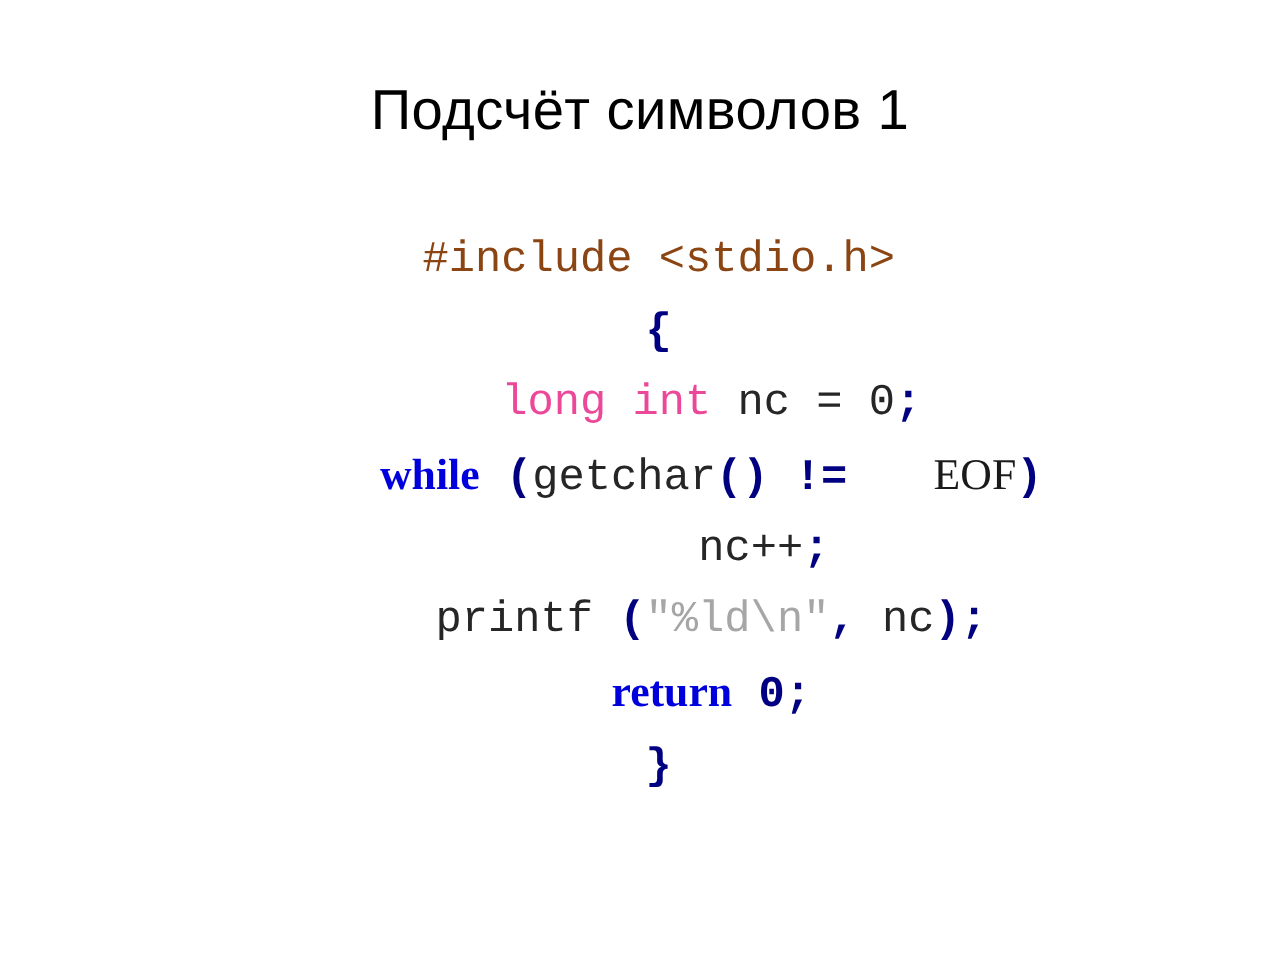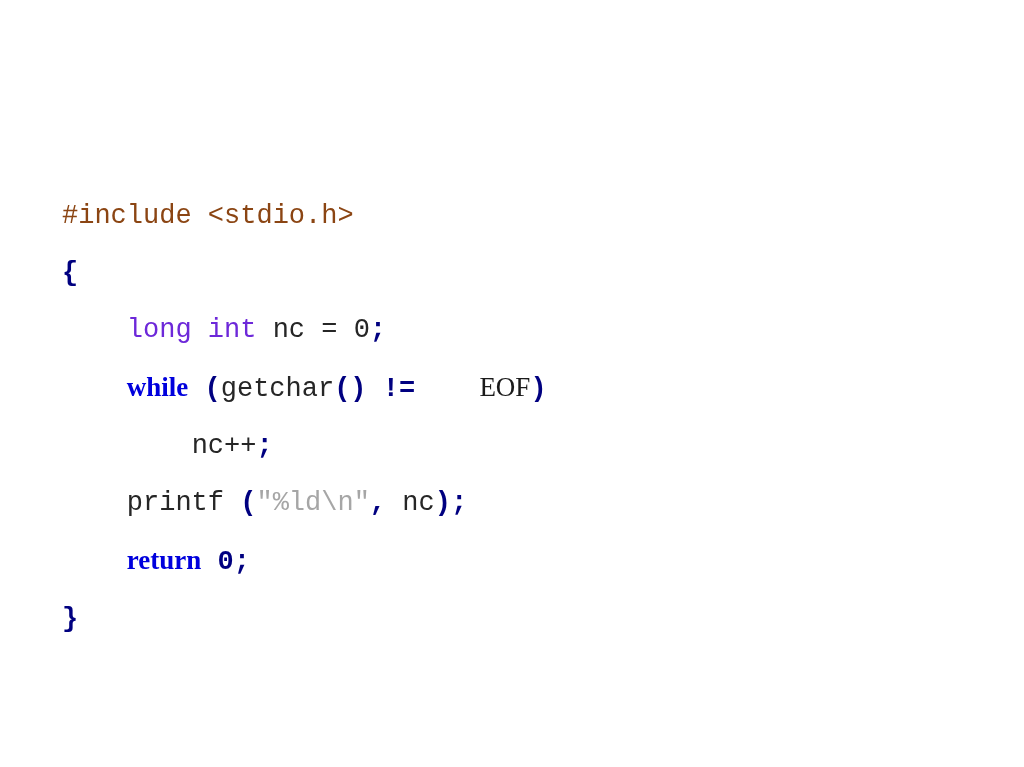--- a/index.html
+++ b/index.html
@@ -28,43 +28,45 @@
     text-align: center;
     font-family: "Liberation Sans", sans-serif;
     font-size: 45px;
     font-weight: 400;
     color: #000000;
     letter-spacing: 0.3px;
     white-space: nowrap;
   }
   .code-block {
     position: absolute;
-    top: 188px;
+    top: 180px;
     left: 62px;
     width: 930px;
     font-family: "Liberation Mono", "DejaVu Sans Mono", monospace;
-    font-size: 27px;
+    font-size: 35px;
     line-height: 57px;
     white-space: pre;
+    text-align: center;
   }
   .code-line {
     white-space: pre;
     min-height: 57px;
   }
   
   .tok-preproc   { color: #8B4513; }
-  .tok-type      { color: #6d28d9; }
+  .tok-type      { color: #ec4899; }
   .tok-keyword   { color: #0000DD; font-weight: bold; font-family: Liberation Serif, serif; }
   .tok-punct     { color: #000080; font-weight: bold; }
   .tok-plain     { color: #262626; font-family: Liberation Mono, monospace; }
   .tok-string    { color: #A6A6A6; }
   .tok-macro     { color: #1a1a1a; font-family: "Liberation Serif", "DejaVu Serif", serif; margin-left: 48px; }
   .tok-numblue   { color: #000080; font-weight: bold; }
 </style>
 </head>
 <body>
 
 <div class="slide">
 
+  <div class="slide-title">Подсчёт символов 1</div>
 
   <div class="code-block" id="code-block"><div class="code-line"><span class="tok-preproc">#include &lt;stdio.h&gt;</span></div><div class="code-line"><span class="tok-punct">{</span></div><div class="code-line"><span>    </span><span class="tok-type">long int</span><span class="tok-plain"> nc = 0</span><span class="tok-punct">;</span></div><div class="code-line"><span>    </span><span class="tok-keyword">while</span><span class="tok-plain"> </span><span class="tok-punct">(</span><span class="tok-plain">getchar</span><span class="tok-punct">()</span><span class="tok-plain"> </span><span class="tok-punct">!=</span><span class="tok-plain"> </span><span class="tok-macro">EOF</span><span class="tok-punct">)</span></div><div class="code-line"><span>        </span><span class="tok-plain">nc++</span><span class="tok-punct">;</span></div><div class="code-line"><span>    </span><span class="tok-plain">printf </span><span class="tok-punct">(</span><span class="tok-string">"%ld\n"</span><span class="tok-punct">,</span><span class="tok-plain"> nc</span><span class="tok-punct">)</span><span class="tok-punct">;</span></div><div class="code-line"><span>    </span><span class="tok-keyword">return</span><span class="tok-plain"> </span><span class="tok-numblue">0</span><span class="tok-punct">;</span></div><div class="code-line"><span class="tok-punct">}</span></div></div>
 
 </div>
 
 </body></html>

